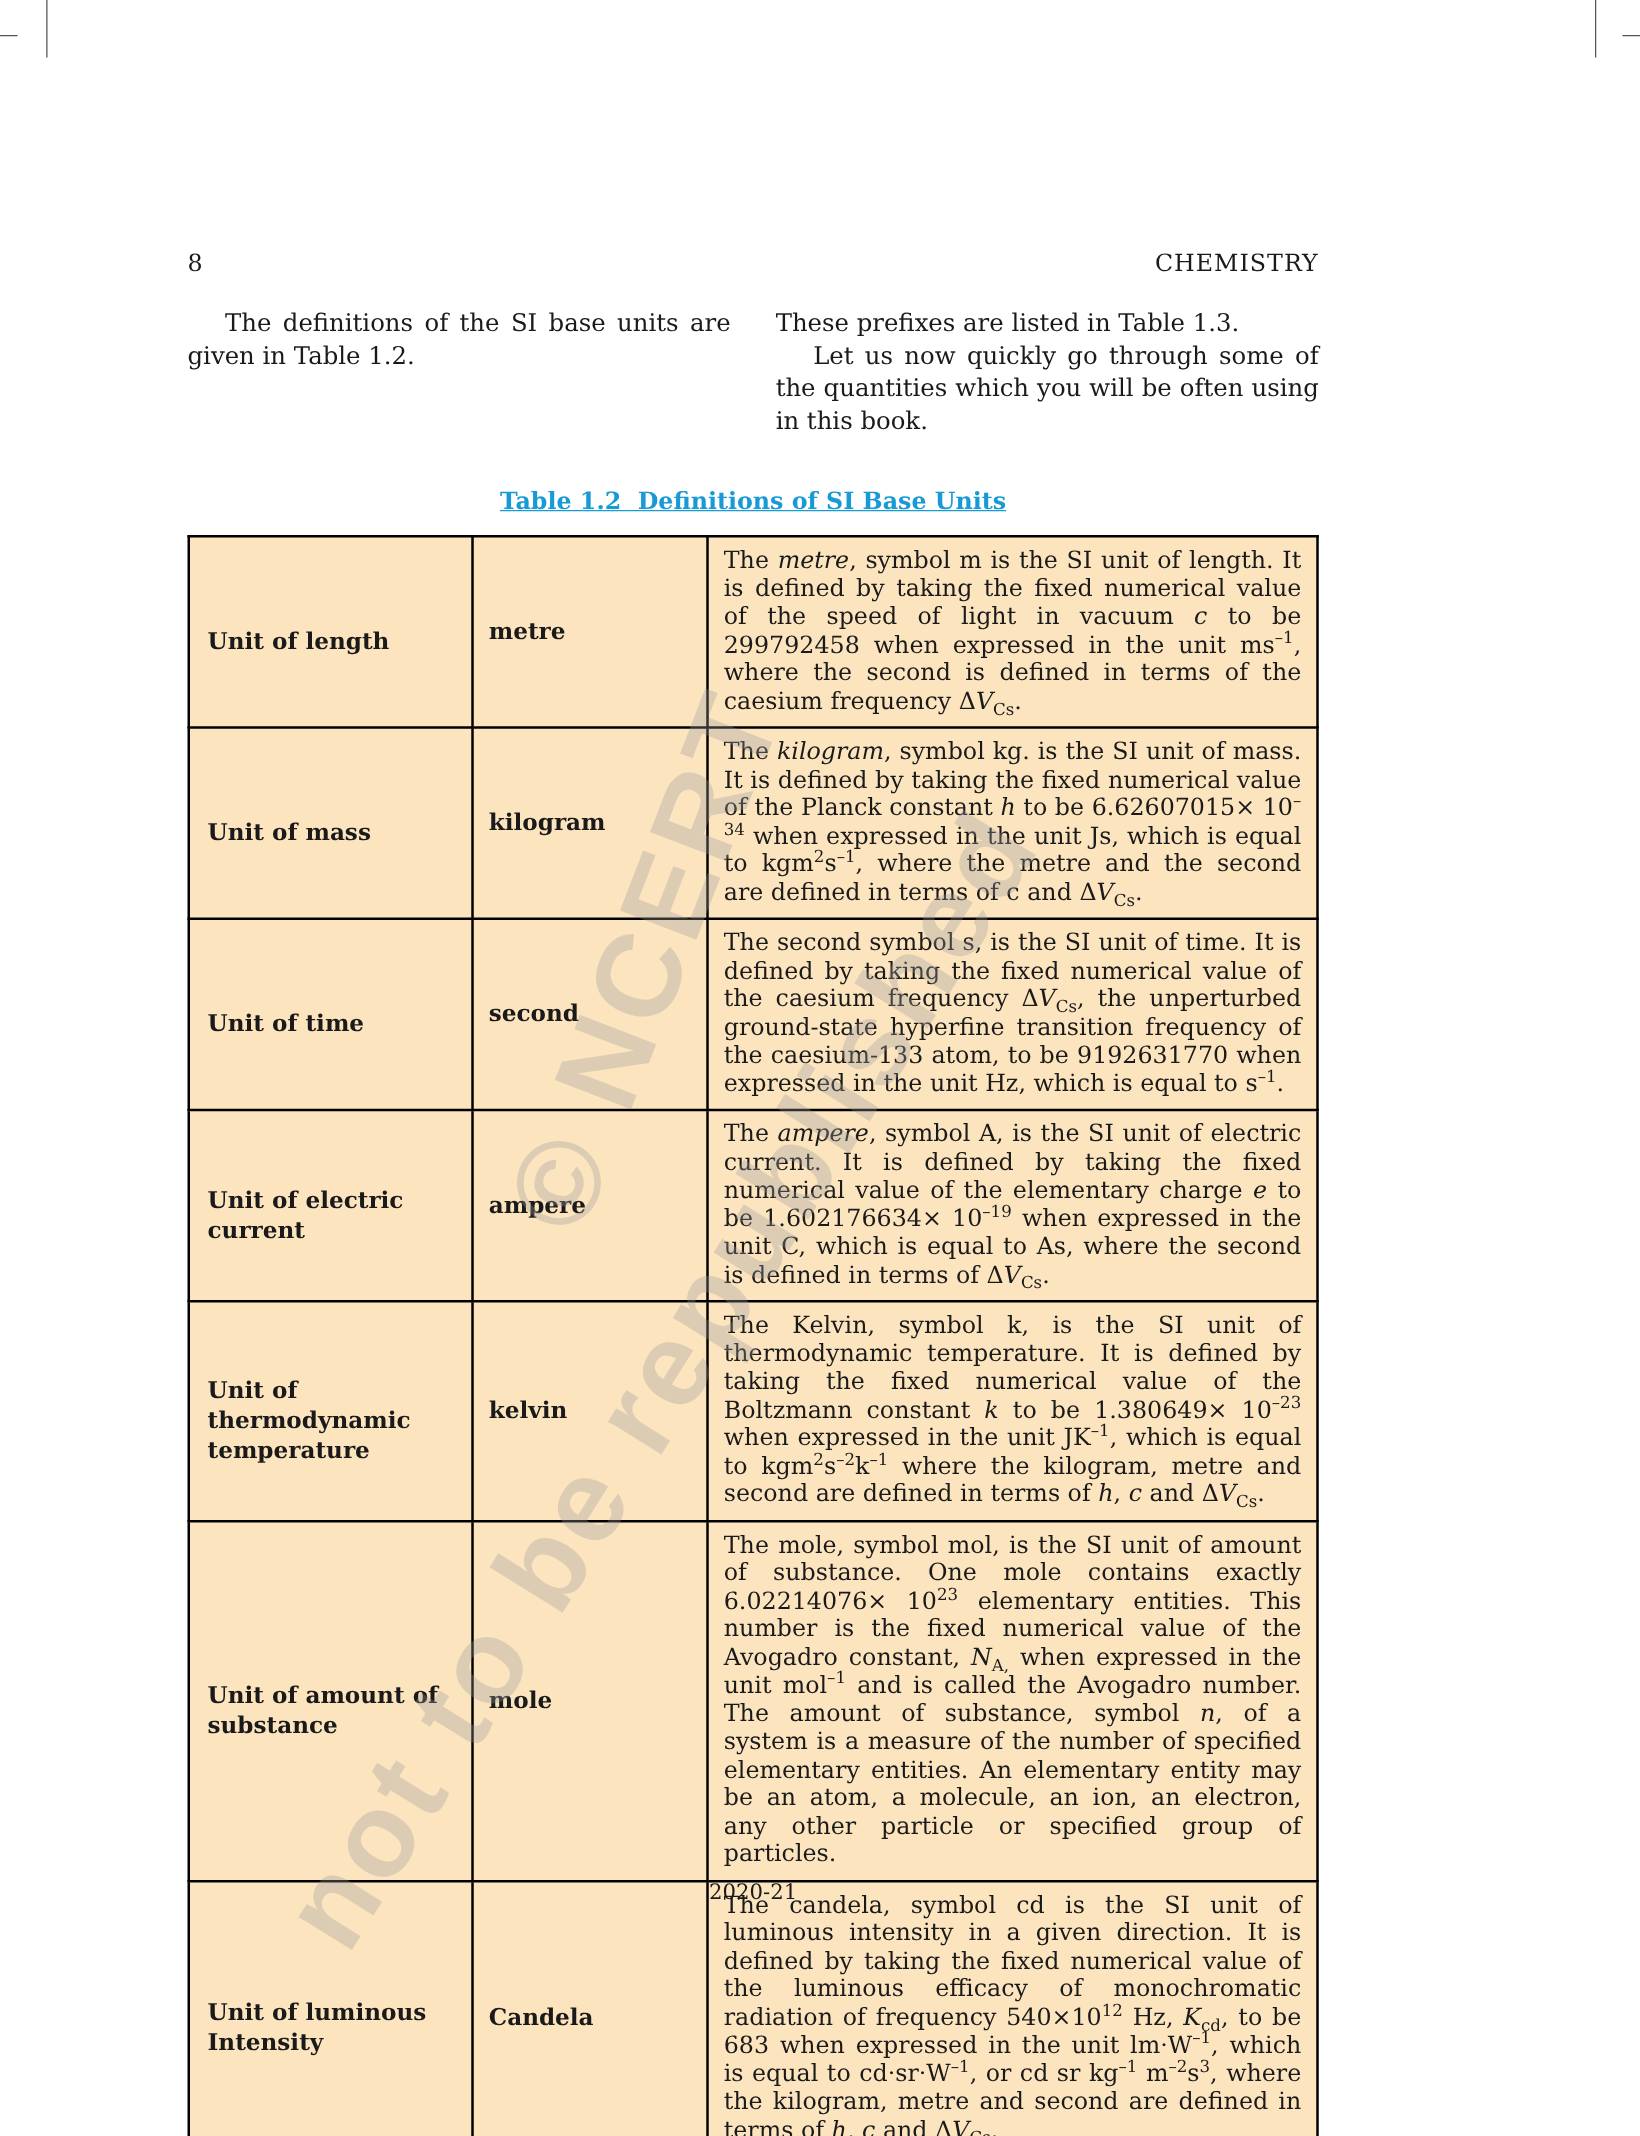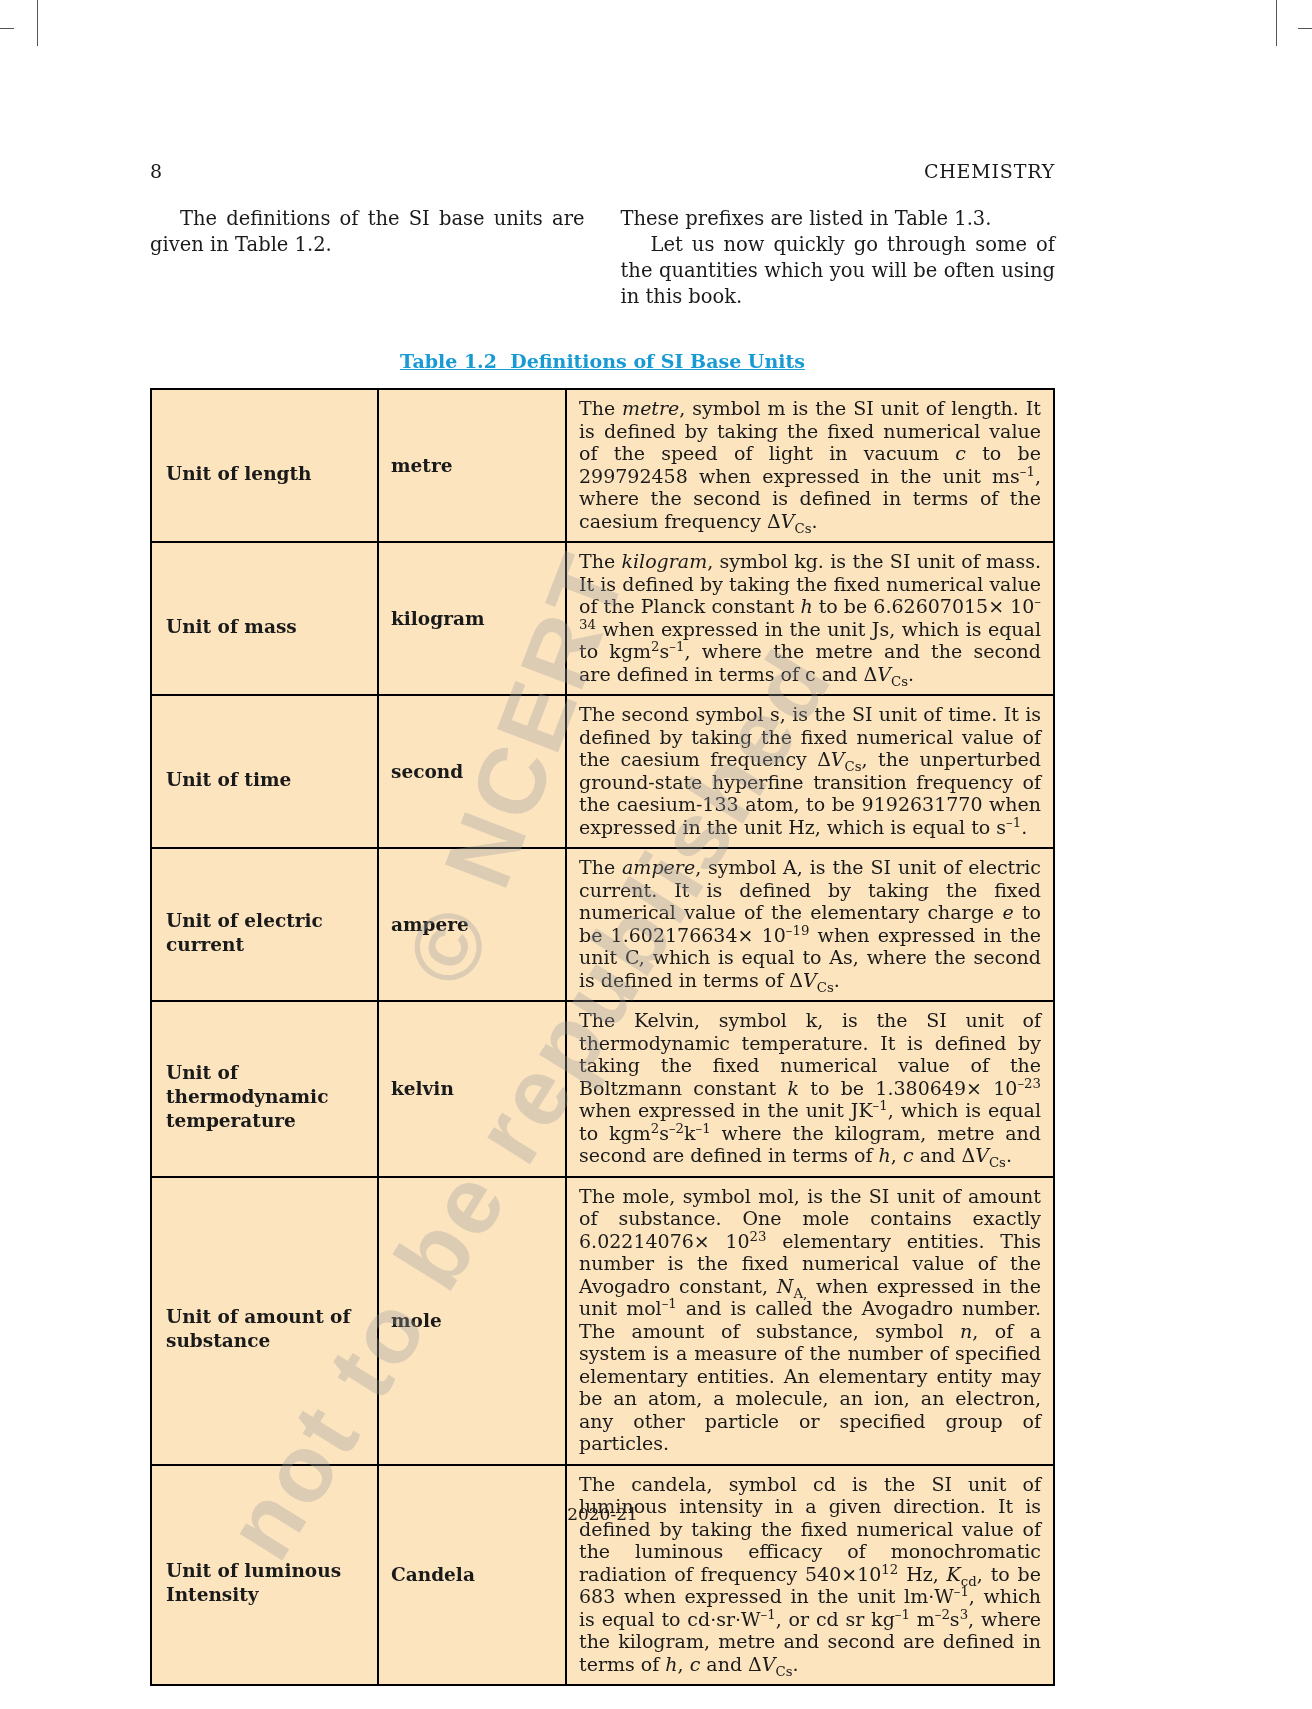--- a/index.html
+++ b/index.html
@@ -18,21 +18,21 @@
   .crop-v{position:absolute;top:0;width:1px;height:46px;background:#555;}
   .crop-v.left{left:37px;}
   .crop-v.right{left:1276px;}
   .crop-h{position:absolute;top:28px;height:1px;width:14px;background:#555;}
   .crop-h.left{left:0;}
   .crop-h.right{right:0;}
 
   .content{position:absolute;left:150px;top:160px;width:905px;}
 
   .page-head{display:flex;justify-content:space-between;align-items:baseline;font-size:19px;}
-  .running-head{letter-spacing:0.8px;}
+  .running-head{letter-spacing:0.8px;margin-top:40px;}
 
   .intro{display:flex;gap:36px;margin-top:24px;justify-content:space-between;}
   .intro .col{flex:1;min-width:0;}
   .intro p{margin:0;font-size:19.5px;line-height:26px;text-align:justify;text-indent:30px;}
   .intro p.no-indent{text-indent:0;}
 
   .table-title{
     text-align:center;font-weight:bold;font-size:19px;color:var(--title-blue);
     margin:40px 0 16px 0;white-space:pre;text-decoration:underline;
   }

